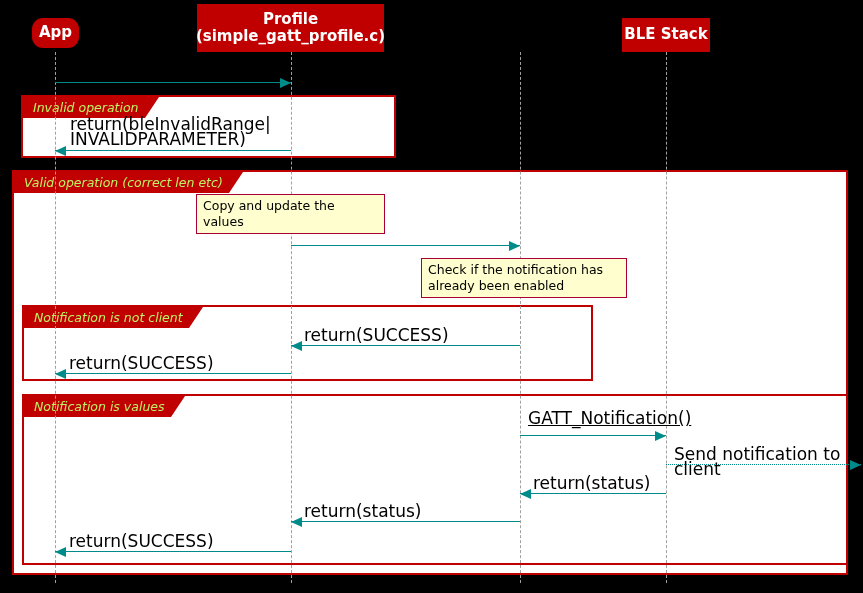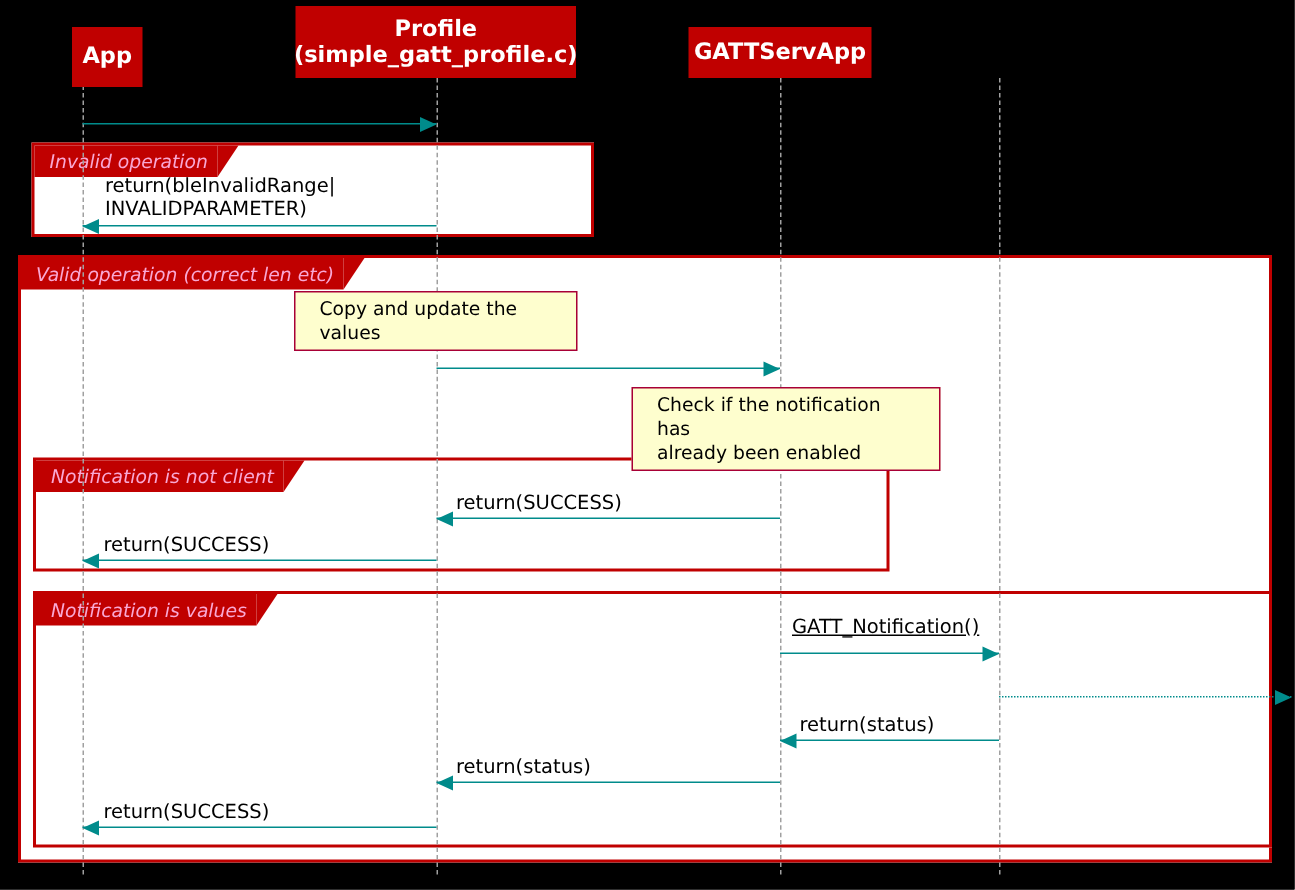--- a/index.html
+++ b/index.html
@@ -20,54 +20,54 @@
     position:absolute;width:0;border-left:1px dashed #A0A0A0;
   }
 
   
   .group{
     position:absolute;box-sizing:border-box;
     border:2px solid #C00000;background:#FFFFFF;
   }
   .group-label{
     position:absolute;left:0;top:0;height:21px;
-    background:#C00000;color:#f9a8d4;
+    background:#C00000;color:#bef264;
     font-style:italic;font-size:12.5px;line-height:21px;
     padding:0 6px 0 10px;white-space:nowrap;
     box-sizing:border-box;
   }
   .group-label::after{
     content:"";position:absolute;right:-14px;top:0;
     width:0;height:0;
     border-left:14px solid #C00000;
     border-bottom:21px solid transparent;
   }
 
   
   .note{
     position:absolute;box-sizing:border-box;
     background:#FEFECE;border:1px solid #A80036;
     color:#000000;font-size:12.5px;line-height:16px;
-    padding:3px 16px;white-space:pre-line;
+    padding:3px 6px;white-space:pre-line;
   }
 
   
   .msg-line{
     position:absolute;height:0;border-top:1.6px solid #008B8B;
   }
   .msg-line.dotted{border-top:1.6px dotted #008B8B;}
   .arrow-head{
     position:absolute;width:0;height:0;
     border-top:5px solid transparent;
     border-bottom:5px solid transparent;
   }
   .arrow-head.right{border-left:11px solid #008B8B;}
   .arrow-head.left{border-right:11px solid #008B8B;}
   .msg-label{
-    position:absolute;color:#000000;font-size:13px;line-height:15px;
+    position:absolute;color:#000000;font-size:17px;line-height:15px;
     white-space:pre-line;
   }
 </style>
 </head>
 <body>
 
 <div id="diagram">
     <div class="group" style="left: 21px; top: 95px; width: 375px; height: 63px;">
       <div class="group-label">Invalid operation</div>
     </div>
@@ -99,26 +99,27 @@
     <div class="arrow-head left" style="left: 291px; top: 340.5px;"></div>
     <div class="msg-label" style="left: 304px; top: 328px;">return(SUCCESS)</div>
     <div class="msg-line" style="left: 55px; top: 373px; width: 236px;"></div>
     <div class="arrow-head left" style="left: 55px; top: 368.5px;"></div>
     <div class="msg-label" style="left: 69px; top: 356px;">return(SUCCESS)</div>
     <div class="msg-line" style="left: 520px; top: 435px; width: 146px;"></div>
     <div class="arrow-head right" style="left: 655px; top: 430.5px;"></div>
     <div class="msg-label" style="left: 528px; top: 411px; text-decoration: underline;">GATT_Notification()</div>
     <div class="msg-line dotted" style="left: 666px; top: 464px; width: 195px;"></div>
     <div class="arrow-head right" style="left: 850px; top: 459.5px;"></div>
+    <div class="msg-label" style="left: 674px; top: 447px;">Send notification to client</div>
     <div class="msg-line" style="left: 520px; top: 493px; width: 146px;"></div>
     <div class="arrow-head left" style="left: 520px; top: 488.5px;"></div>
     <div class="msg-label" style="left: 533px; top: 476px;">return(status)</div>
     <div class="msg-line" style="left: 291px; top: 521px; width: 229px;"></div>
     <div class="arrow-head left" style="left: 291px; top: 516.5px;"></div>
     <div class="msg-label" style="left: 304px; top: 504px;">return(status)</div>
     <div class="msg-line" style="left: 55px; top: 551px; width: 236px;"></div>
     <div class="arrow-head left" style="left: 55px; top: 546.5px;"></div>
     <div class="msg-label" style="left: 69px; top: 534px;">return(SUCCESS)</div>
-    <div class="participant" style="left: 48px; top: 18px; width: 47px; height: 40px; white-space: pre-line;">App</div>
+    <div class="participant" style="left: 32px; top: 18px; width: 47px; height: 30px; white-space: pre-line; border-radius: 11px;">App</div>
     <div class="participant" style="left: 197px; top: 4px; width: 187px; height: 48px; white-space: pre-line;">Profile
 (simple_gatt_profile.c)</div>
-    <div class="participant" style="left: 459px; top: 18px; width: 122px; height: 34px; white-space: pre-line;">GATTServApp</div>
+    <div class="participant" style="left: 622px; top: 18px; width: 88px; height: 34px; white-space: pre-line;">BLE Stack</div>
   </div>
 
 </body></html>

